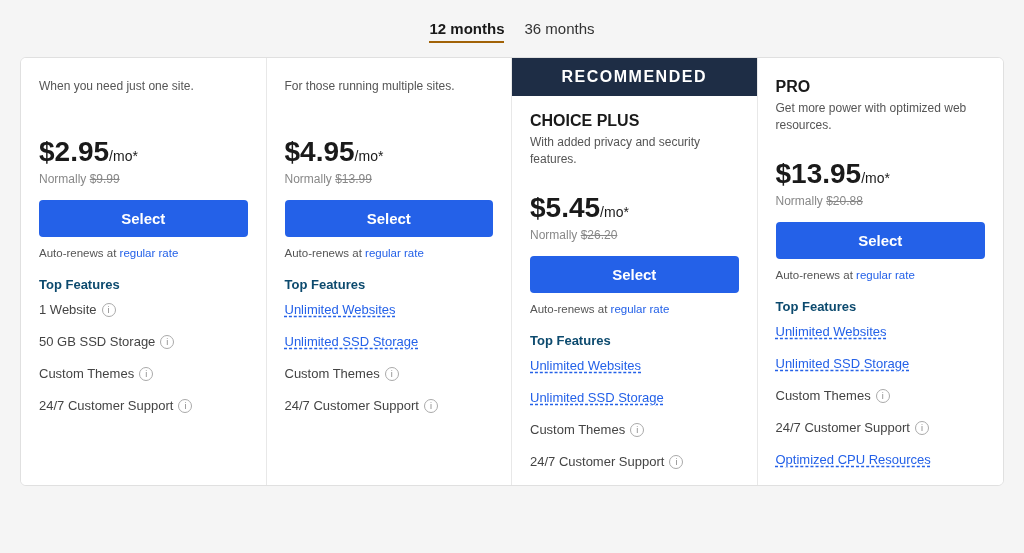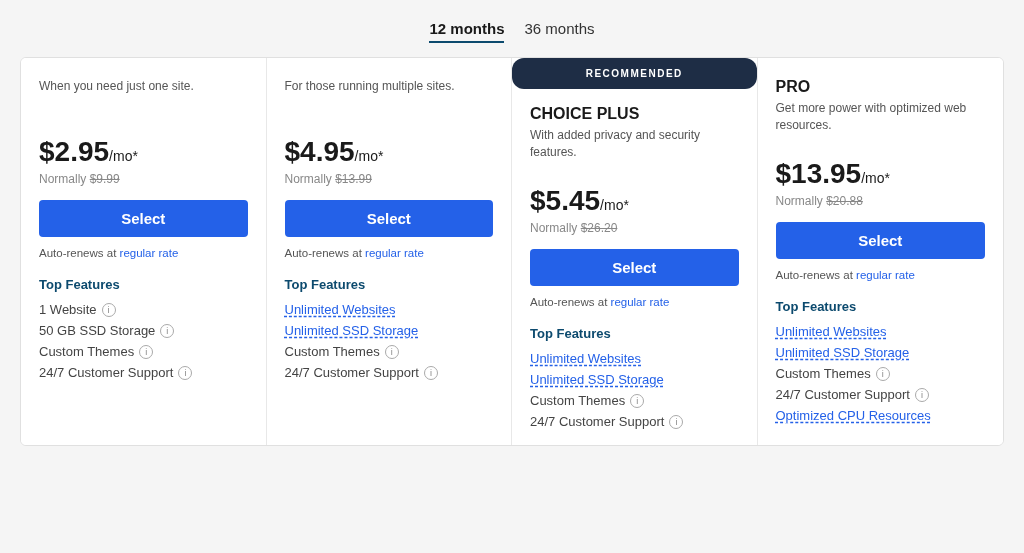--- a/index.html
+++ b/index.html
@@ -30,21 +30,21 @@
       font-size: 15px;
       font-weight: 500;
       color: #333;
       cursor: pointer;
       padding-bottom: 4px;
       border-bottom: 2px solid transparent;
     }
 
     .tab-item.active {
       color: #1a1a1a;
-      border-bottom: 2px solid #0c4a6e;
+      border-bottom: 2px solid #a16207;
       font-weight: 600;
     }
 
     
     .plans-grid {
       display: grid;
       grid-template-columns: repeat(4, 1fr);
       gap: 0;
       background: #fff;
       border: 1px solid #e0e0e0;
@@ -66,26 +66,25 @@
     }
 
     .plan-card.recommended {
       background: #fff;
     }
 
     .recommended-badge {
       background: #1e2d45;
       color: #fff;
       text-align: center;
-      font-size: 10px;
+      font-size: 16px;
       letter-spacing: 1.5px;
       font-weight: 600;
       padding: 10px 0;
       margin: -20px -18px 16px;
-      border-radius: 12px;
     }
 
     .plan-name {
       font-size: 16px;
       font-weight: 700;
       color: #1a1a1a;
       margin-bottom: 4px;
     }
 
     .plan-desc {
@@ -152,21 +151,21 @@
       font-size: 13px;
       font-weight: 700;
       color: #0c4a6e;
       margin-bottom: 10px;
     }
 
     .feature-list {
       list-style: none;
       display: flex;
       flex-direction: column;
-      gap: 6px;
+      gap: 17px;
     }
 
     .feature-item {
       font-size: 13px;
       color: #444;
       display: flex;
       align-items: center;
       gap: 5px;
     }
 

